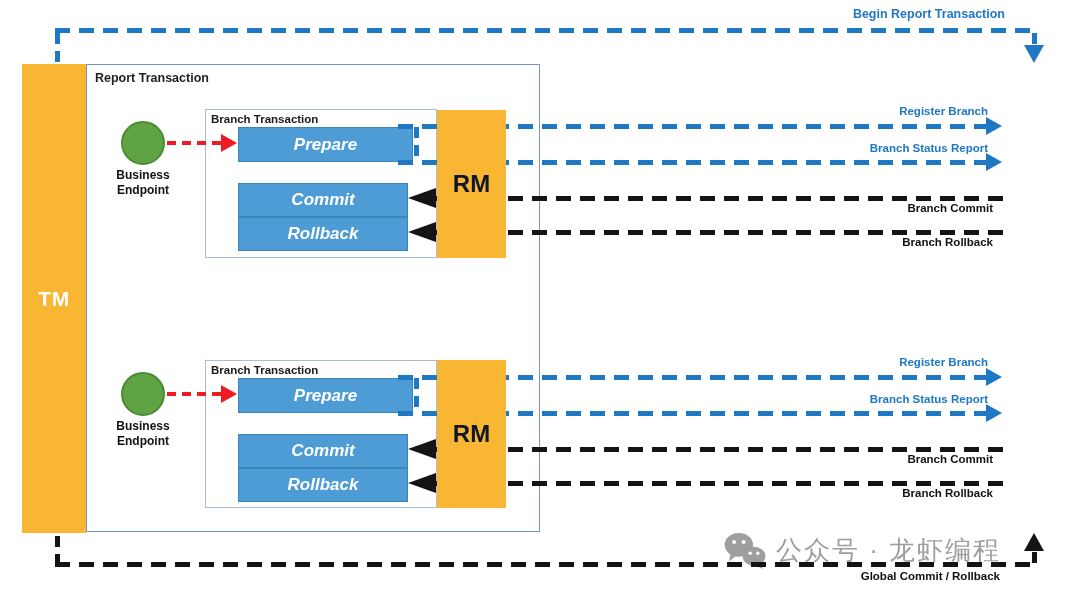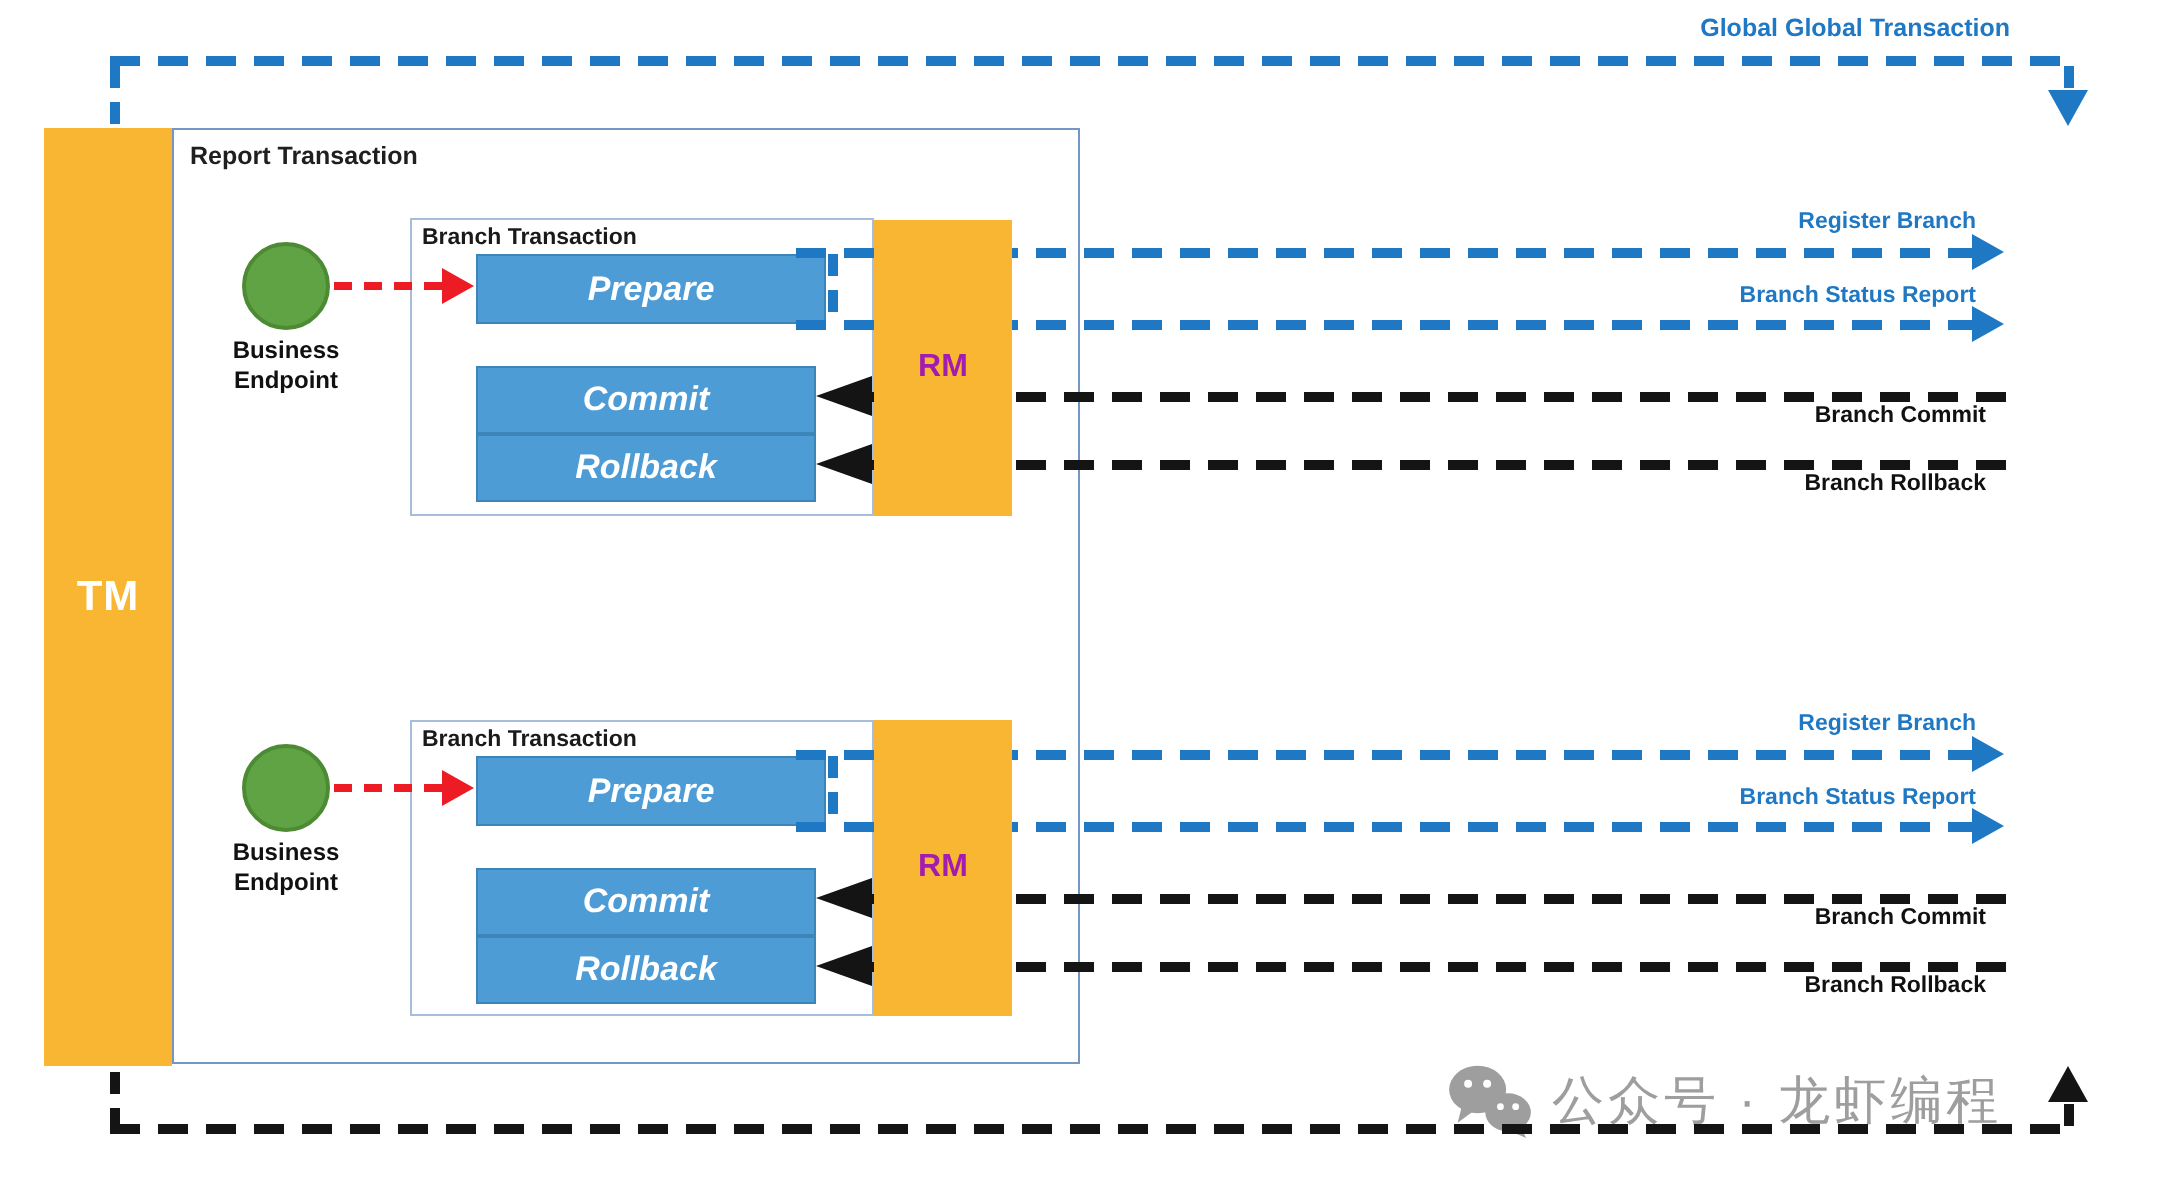--- a/index.html
+++ b/index.html
@@ -40,21 +40,21 @@
     background:var(--endpoint-green,#5FA344);
     border:2px solid #4C8A33;box-sizing:border-box;z-index:3;
   }
   .endpoint-label{
     width:74px;text-align:center;font-size:12px;font-weight:bold;color:#111;
     line-height:1.28;z-index:3;
   }
   .rm-node{
     background:var(--node-yellow,#F8B632);
     display:flex;align-items:center;justify-content:center;
-    color:#a21caf;font-weight:bold;font-size:16px;z-index:5;
+    color:#0f172a;font-weight:bold;font-size:24px;z-index:5;
   }
 
   
   .dash-h{height:5px;z-index:4;}
   .dash-v{width:5px;z-index:4;}
   .dash-h.blue{background:repeating-linear-gradient(90deg,var(--flow-blue,#1F78C4) 0 15px,transparent 15px 24px);}
   .dash-v.blue{background:repeating-linear-gradient(180deg,var(--flow-blue,#1F78C4) 0 11px,transparent 11px 18px);}
   .dash-h.black{background:repeating-linear-gradient(90deg,var(--flow-black,#141414) 0 15px,transparent 15px 24px);}
   .dash-v.black{background:repeating-linear-gradient(180deg,var(--flow-black,#141414) 0 11px,transparent 11px 18px);}
   .dash-h.red{height:4px;background:repeating-linear-gradient(90deg,var(--flow-red,#ED1C24) 0 9px,transparent 9px 15px);}
@@ -77,30 +77,31 @@
   .watermark{
     display:flex;align-items:center;gap:8px;z-index:3;
     color:var(--watermark-gray,#9E9E9E);font-size:26px;letter-spacing:2px;white-space:nowrap;
   }
 </style>
 </head>
 <body>
 
 <div class="stage">
 
-  <div class="abs flow-label blue big" style="left:780px;top:7px;width:225px;">Global Global Transaction</div>
+  <div class="abs flow-label blue big" style="left:780px;top:7px;width:225px;">Begin Report Transaction</div>
   <div class="abs dash-h blue" style="left:55px;top:28px;width:982px;"></div>
   <div class="abs dash-v blue" style="left:55px;top:33px;height:30px;"></div>
   <div class="abs dash-v blue" style="left:1032px;top:33px;height:13px;"></div>
   <div class="abs ah down-blue" style="left:1024px;top:45px;"></div>
 
   <div class="abs dash-h black" style="left:55px;top:562px;width:982px;"></div>
   <div class="abs dash-v black" style="left:55px;top:536px;height:26px;"></div>
   <div class="abs dash-v black" style="left:1032px;top:552px;height:11px;"></div>
   <div class="abs ah up-black" style="left:1024px;top:533px;"></div>
+  <div class="abs flow-label black" style="left:775px;top:570px;width:225px;">Global Commit / Rollback</div>
 
   <div class="abs pillar" style="left:22px;top:64px;width:64px;height:469px;">
     <span>TM</span>
   </div>
 
 
   <div class="abs global-box" style="left:86px;top:64px;width:454px;height:468px;">
     <div class="global-box-label">Report Transaction</div>
   </div>
 

